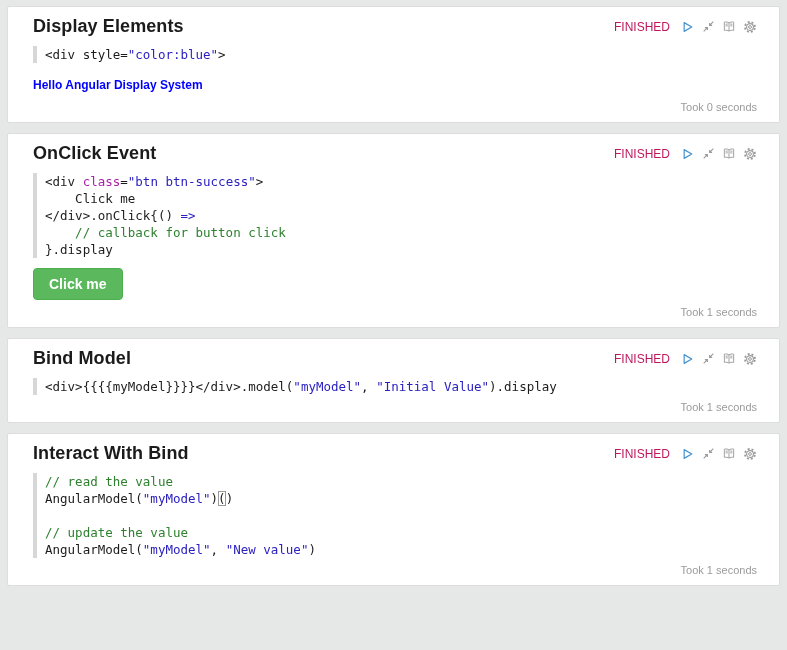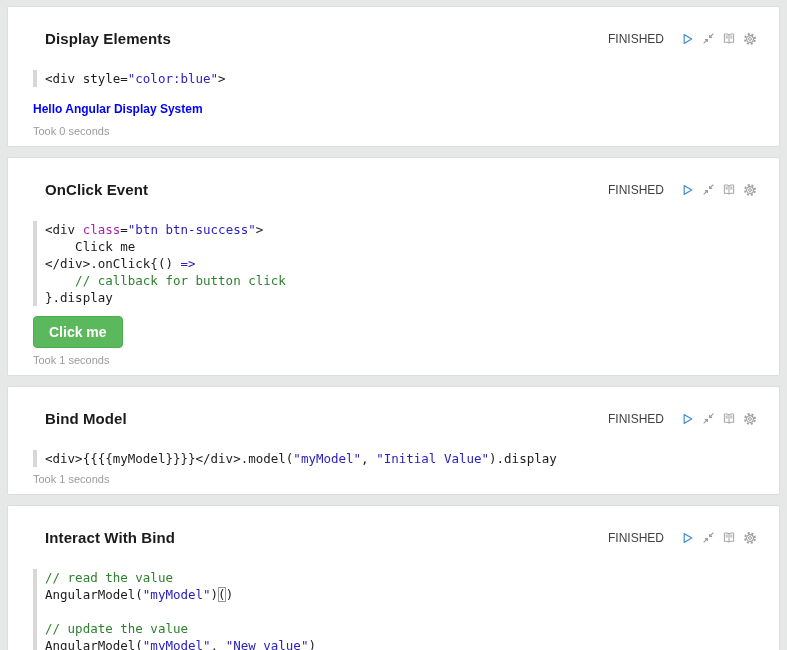--- a/index.html
+++ b/index.html
@@ -15,28 +15,28 @@
   .cell {
     background: #ffffff;
     border: 1px solid #dcdddc;
     border-radius: 2px;
     margin-bottom: 10px;
     padding: 10px 22px 8px 25px;
   }
 
   .cell-header { display: flex; justify-content: space-between; align-items: center; }
   .title {
-    margin: 12px;
-    font-size: 15px; line-height: 19px;
+    margin: 0;
+    font-size: 18px; line-height: 19px;
     font-weight: bold; color: #1b1b1b;
     letter-spacing: 0.1px;
   }
   .controls { display: flex; align-items: center; gap: 7px; }
   .status {
-    font-size: 12px; color: #404040; margin-right: 9px;
+    font-size: 12px; color: #be185d; margin-right: 3px;
   }
   .icon-btn {
     width: 14px; height: 14px;
     display: inline-flex; align-items: center; justify-content: center;
     color: var(--icon-gray, #9a9a9a);
     cursor: pointer;
   }
   .icon-btn.play { color: var(--play-icon, #4592cf); }
   .icon-btn svg { display: block; }
 
@@ -68,21 +68,21 @@
     display: inline-block;
     margin-top: 10px;
     background: var(--button-bg, #5cb85c);
     border: 1px solid var(--button-border, #4cae4c);
     border-radius: 4px;
     color: #ffffff;
     font-size: 14px; font-weight: bold; line-height: 16px;
     padding: 7px 15px;
     cursor: pointer;
   }
-  .took { margin-top: 6px; font-size: 11px; line-height: 13px; color: #9b9b9b; }
+  .took { margin-top: 6px; font-size: 11px; line-height: 13px; color: #9b9b9b; text-align: right; }
 </style>
 </head>
 <body>
 
 <div id="notebook">
     <section class="cell">
       <div class="cell-header">
         <h2 class="title">Display Elements</h2>
         <div class="controls">
           <span class="status">FINISHED</span>

